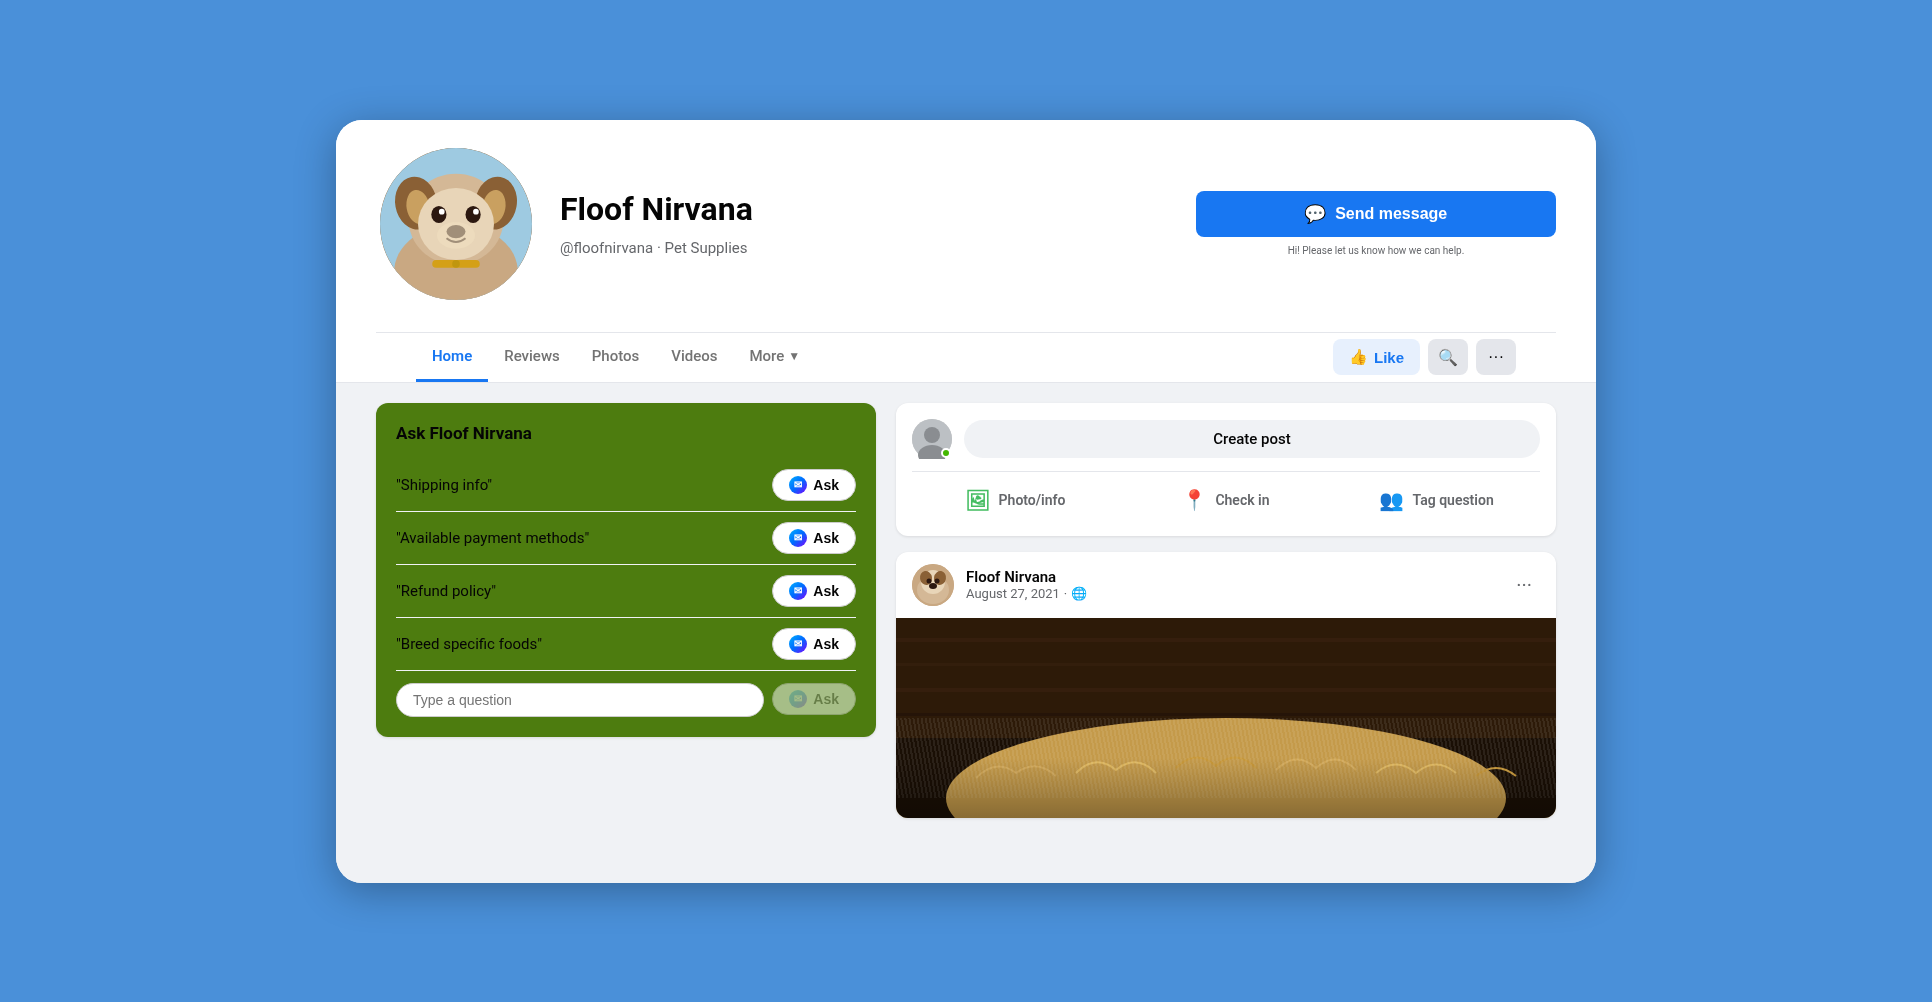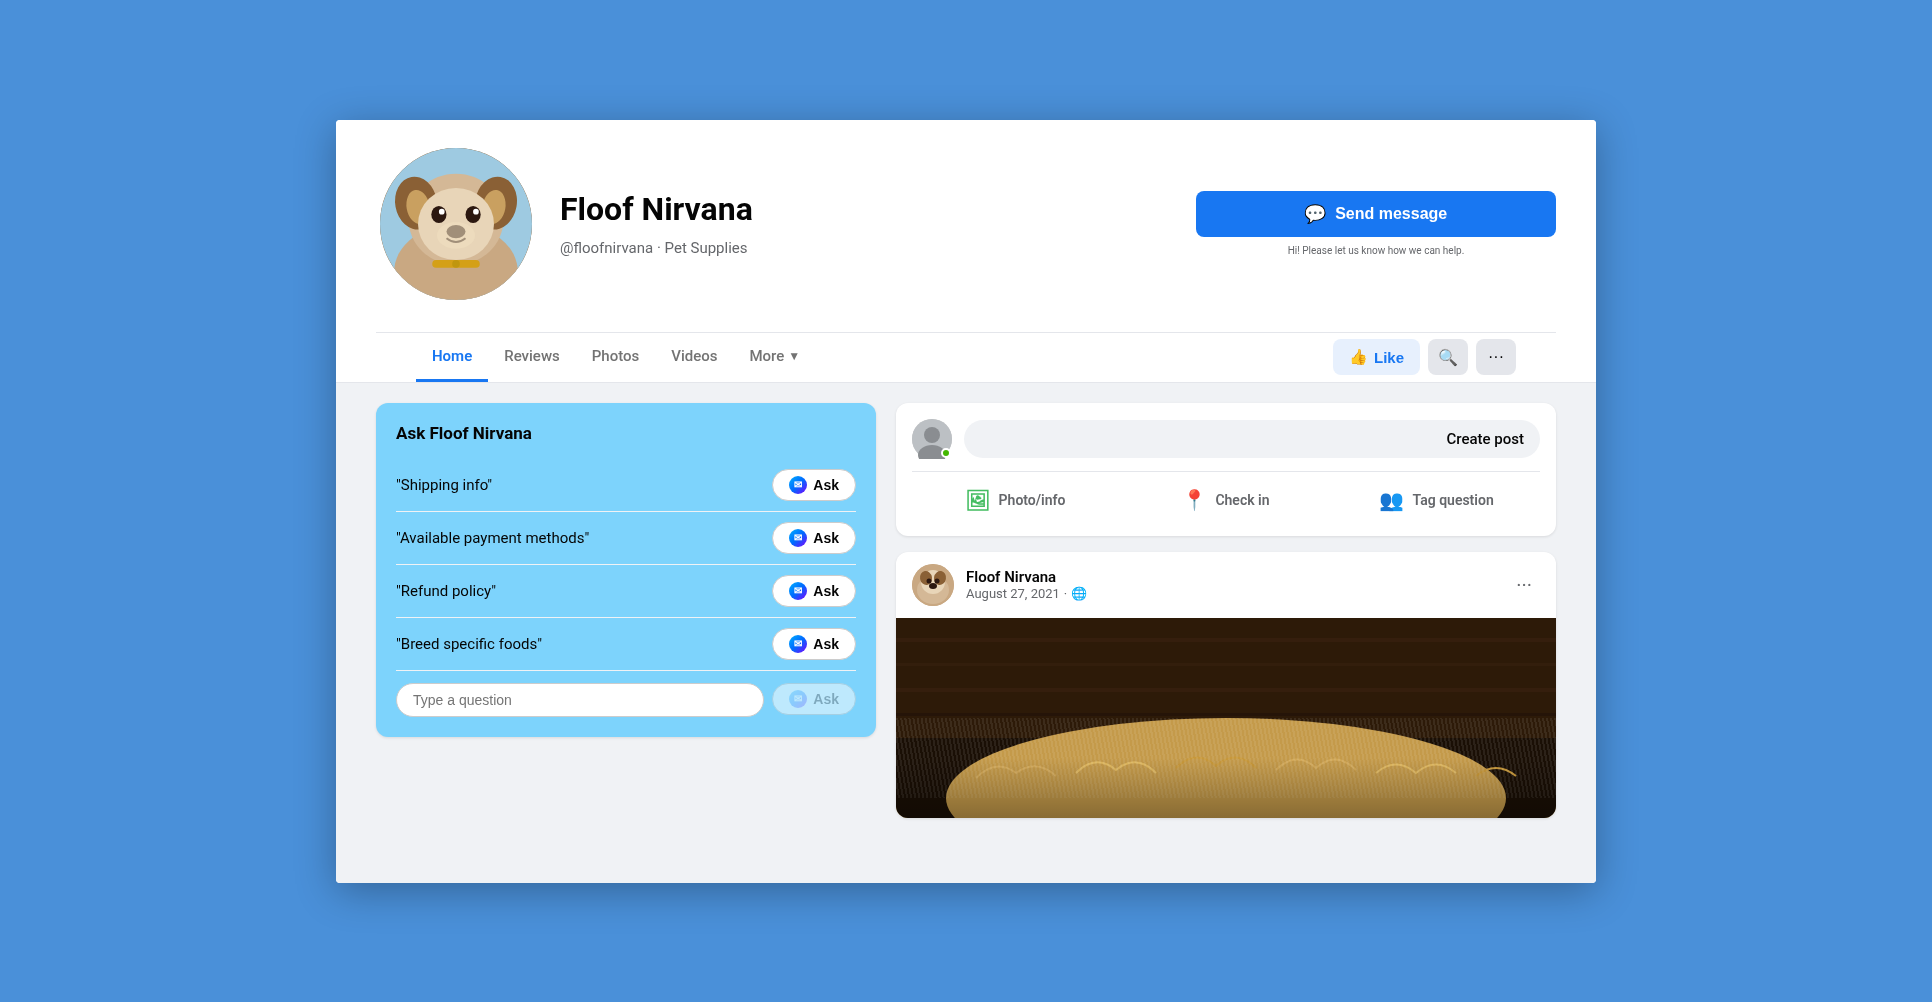--- a/index.html
+++ b/index.html
@@ -7,21 +7,21 @@
       font-family: -apple-system, BlinkMacSystemFont, 'Segoe UI', Roboto, Helvetica, Arial, sans-serif;
       background: #4a90d9;
       display: flex;
       align-items: center;
       justify-content: center;
       min-height: 100vh;
       padding: 20px;
     }
     .browser-window {
       background: white;
-      border-radius: 4px;
+      border-radius: 26px;
       box-shadow: 0 8px 40px rgba(0,0,0,0.3);
       width: 1260px;
       max-width: 100%;
       overflow: hidden;
     }
     
     .profile-header {
       background: white;
       padding: 24px 40px 0 40px;
       border-bottom: 1px solid #e4e6eb;
@@ -164,21 +164,21 @@
       padding: 20px 40px;
       background: #f0f2f5;
       min-height: 500px;
     }
     
     .left-panel {
       width: 500px;
       flex-shrink: 0;
     }
     .ask-card {
-      background: #7dd3fc;
+      background: #4d7c0f;
       border-radius: 12px;
       padding: 20px;
       box-shadow: 0 1px 3px rgba(0,0,0,0.1);
     }
     .ask-card-title {
       font-size: 17px;
       font-weight: 700;
       color: #050505;
       margin-bottom: 16px;
     }
@@ -281,21 +281,21 @@
     .create-post-input {
       flex: 1;
       background: #f0f2f5;
       border: none;
       border-radius: 20px;
       padding: 10px 16px;
       font-size: 15px;
       cursor: pointer;
       color: #050505;
       font-weight: 500;
-      text-align: right;
+      text-align: center;
     }
     .create-post-actions {
       display: flex;
       gap: 4px;
       padding-top: 8px;
       border-top: 1px solid #e4e6eb;
     }
     .post-action {
       flex: 1;
       display: flex;

